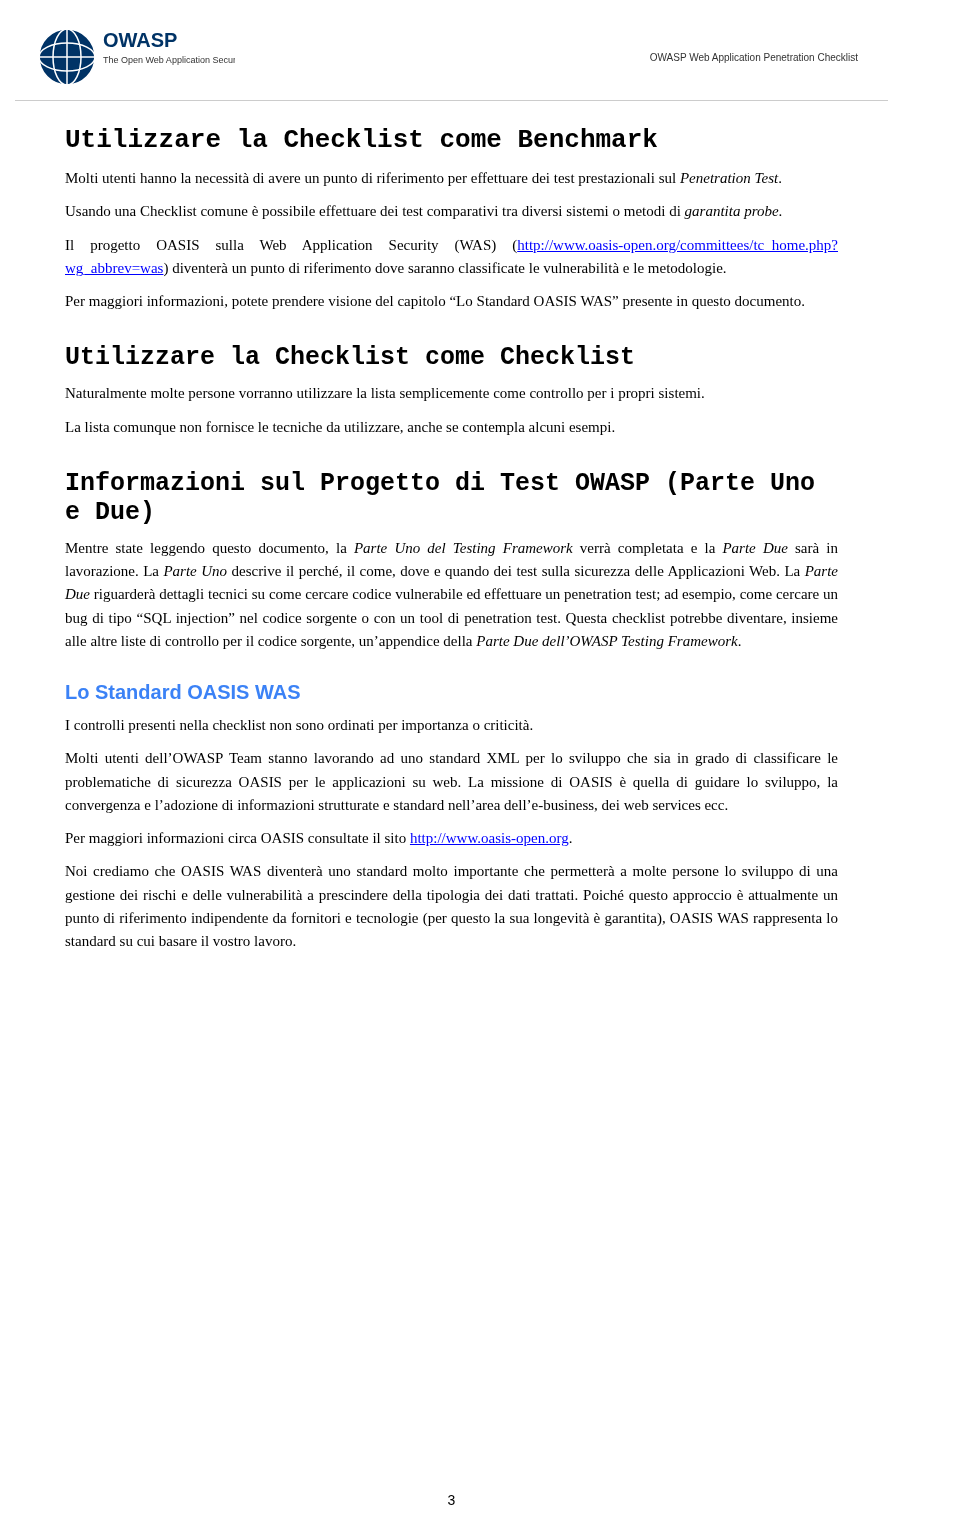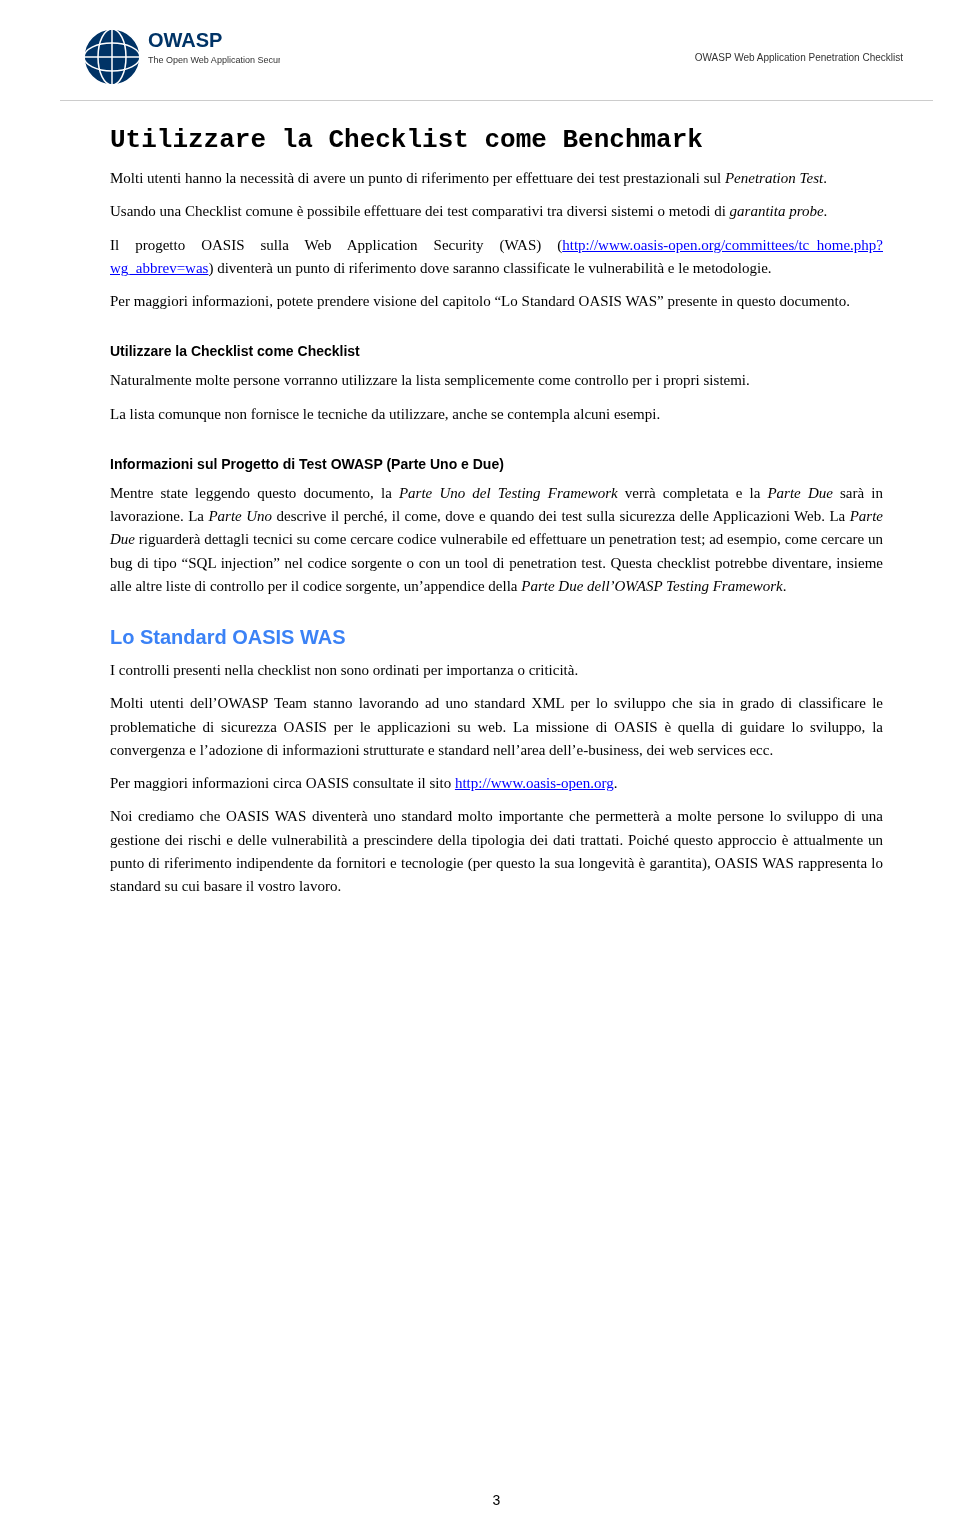--- a/index.html
+++ b/index.html
@@ -9,21 +9,20 @@
       font-size: 15px;
       color: #000;
       width: 960px;
       min-height: 1528px;
     }
     .page {
       width: 903px;
       min-height: 1528px;
       padding: 15px;
       position: relative;
-      margin-left: 45px;
     }
     
     .header {
       display: flex;
       align-items: center;
       justify-content: space-between;
       padding: 10px 30px 10px 20px;
       border-bottom: 1px solid #ccc;
     }
     .logo-area {
@@ -44,23 +43,23 @@
       padding: 24px 50px 40px 50px;
     }
     h1 {
       font-size: 26px;
       font-weight: bold;
       font-family: Liberation Mono, monospace;
       margin-bottom: 12px;
       color: #000;
     }
     h2 {
-      font-size: 14px;
+      font-size: 25px;
       font-weight: bold;
-      font-family: Liberation Sans, sans-serif;
+      font-family: Liberation Mono, monospace;
       margin-top: 30px;
       margin-bottom: 10px;
       color: #000;
     }
     h3 {
       font-size: 20px;
       font-weight: bold;
       font-family: Arial, sans-serif;
       margin-top: 28px;
       margin-bottom: 10px;

